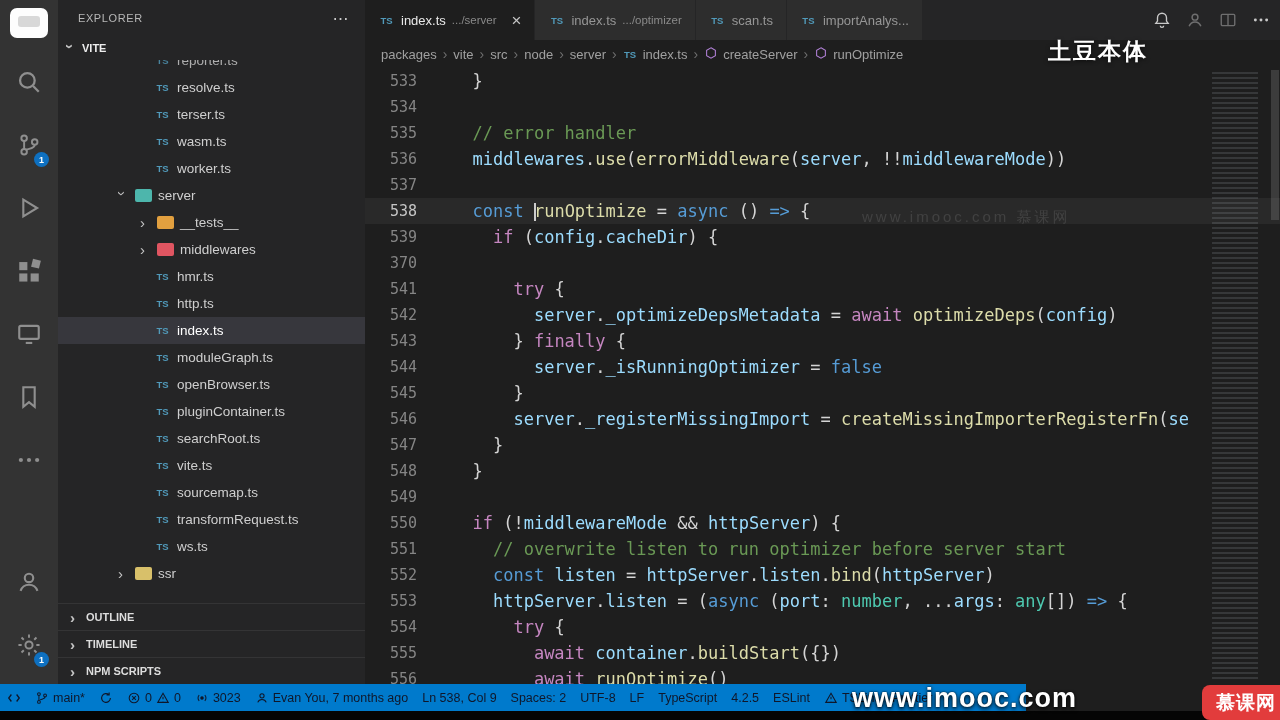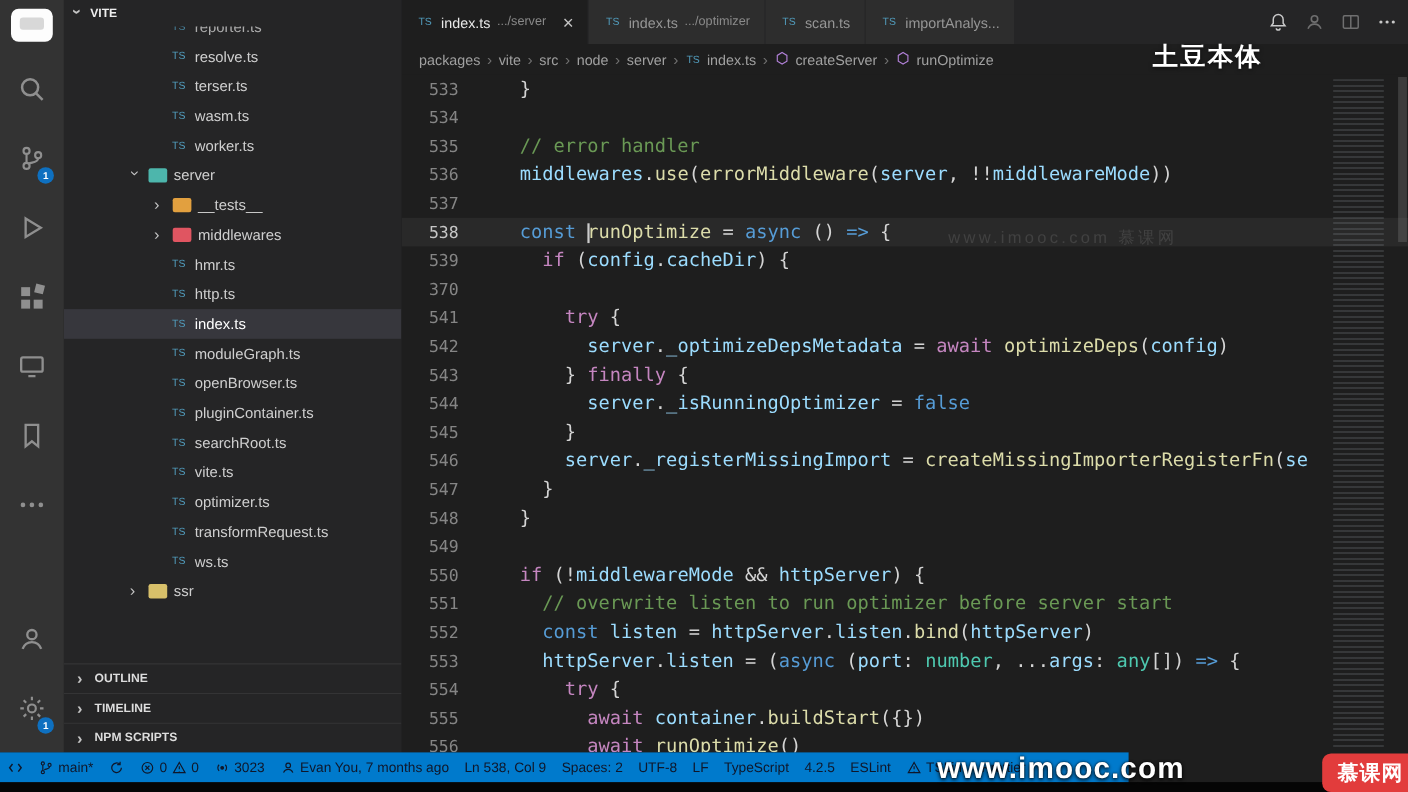--- a/index.html
+++ b/index.html
@@ -20,21 +20,21 @@
 .sidebar{position:absolute;left:58px;top:0;width:307px;height:684px;background:#252526;color:#ccc;overflow:hidden;display:flex;flex-direction:column;z-index:4}
 .sb-header{height:36px;display:flex;align-items:center;padding:0 16px 0 20px;font-size:11px;letter-spacing:.6px;color:#b8b8b8;flex:0 0 auto}
 .sb-more{margin-left:auto;font-size:16px;color:#ccc;cursor:pointer}
 .sb-section{height:24px;display:flex;align-items:center;gap:5px;padding-left:8px;font-size:11px;font-weight:700;color:#eee;flex:0 0 auto}
 .tree{flex:1 1 auto;overflow:hidden;font-size:13.5px}
 .tree-row{height:27px;display:flex;align-items:center;gap:6px;cursor:pointer;color:#cfcfcf;white-space:nowrap}
 .tree-row.selected{background:#37373d;color:#fff}
 .tree-row.clipped{margin-top:-13px;opacity:.8}
 .chevron{display:inline-block;width:11px;color:#c5c5c5;font-size:15px;line-height:1;transform-origin:40% 50%}
 .chevron.open{transform:rotate(90deg)}
-.ts-badge{display:inline-flex;align-items:center;justify-content:center;width:17px;height:17px;font-size:9.5px;font-weight:400;color:#519aba;flex:0 0 auto}
+.ts-badge{display:inline-flex;align-items:center;justify-content:center;width:17px;height:17px;font-size:9.5px;font-weight:700;color:#519aba;flex:0 0 auto}
 .folder-icon{display:inline-block;width:17px;height:13px;border-radius:2px;flex:0 0 auto}
 .sb-pane{height:27px;display:flex;align-items:center;gap:5px;padding-left:12px;font-size:11px;font-weight:700;color:#ddd;border-top:1px solid rgba(255,255,255,.07);flex:0 0 auto;cursor:pointer}
 
 
 .editor{position:absolute;left:365px;top:0;right:0;height:684px;background:#1e1e1e}
 .tabbar{height:40px;background:#252526;display:flex;position:relative}
 #tabs{display:flex;height:100%}
 .tab{display:flex;align-items:center;gap:6px;padding:0 13px;background:#2d2d2d;color:#969696;font-size:13px;border-right:1px solid #252526;cursor:pointer;white-space:nowrap}
 .tab.active{background:#1e1e1e;color:#e9e9e9}
 .tab-hint{font-size:11.5px;color:#8a8a8a;margin-left:0}
@@ -141,20 +141,24 @@
           <span><svg viewBox="0 0 16 16" fill="none" stroke="currentColor" stroke-width="1.2">
               <circle cx="8" cy="8" r="2.2"></circle>
               <path d="M8 1.5v2M8 12.5v2M1.5 8h2M12.5 8h2M3.4 3.4l1.4 1.4M11.2 11.2l1.4 1.4M12.6 3.4l-1.4 1.4M4.8 11.2l-1.4 1.4"></path>
             </svg></span>
           <span class="badge">1</span>
         </div>
       </div>
   </div>
 
   <div class="sidebar">
+    <div class="sb-header">
+      <span>EXPLORER</span>
+      <span class="sb-more">⋯</span>
+    </div>
     <div class="sb-section">
       <span class="chevron open">›</span>
       <span>VITE</span>
     </div>
     <div class="tree" id="file-tree">
         <div class="tree-row clipped" style="padding-left: 96px;">
           <span class="ts-badge">TS</span>
           <span class="tree-label">reporter.ts</span>
         </div>
         <div class="tree-row" style="padding-left: 96px;">
@@ -215,21 +219,21 @@
         <div class="tree-row" style="padding-left: 96px;">
           <span class="ts-badge">TS</span>
           <span class="tree-label">searchRoot.ts</span>
         </div>
         <div class="tree-row" style="padding-left: 96px;">
           <span class="ts-badge">TS</span>
           <span class="tree-label">vite.ts</span>
         </div>
         <div class="tree-row" style="padding-left: 96px;">
           <span class="ts-badge">TS</span>
-          <span class="tree-label">optimizer.ts</span>
+          <span class="tree-label">sourcemap.ts</span>
         </div>
         <div class="tree-row" style="padding-left: 96px;">
           <span class="ts-badge">TS</span>
           <span class="tree-label">transformRequest.ts</span>
         </div>
         <div class="tree-row" style="padding-left: 96px;">
           <span class="ts-badge">TS</span>
           <span class="tree-label">ws.ts</span>
         </div>
         <div class="tree-row" style="padding-left: 60px;">

